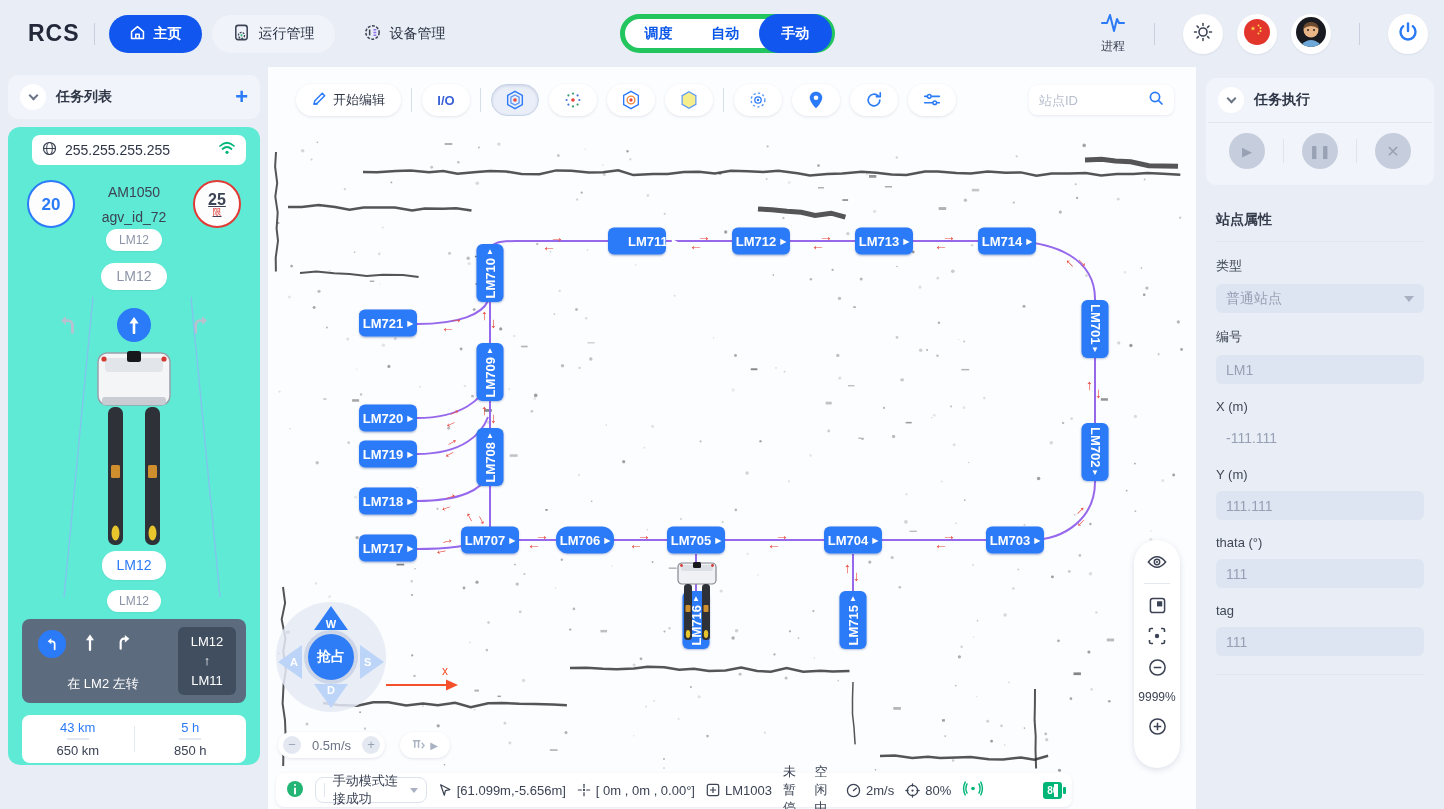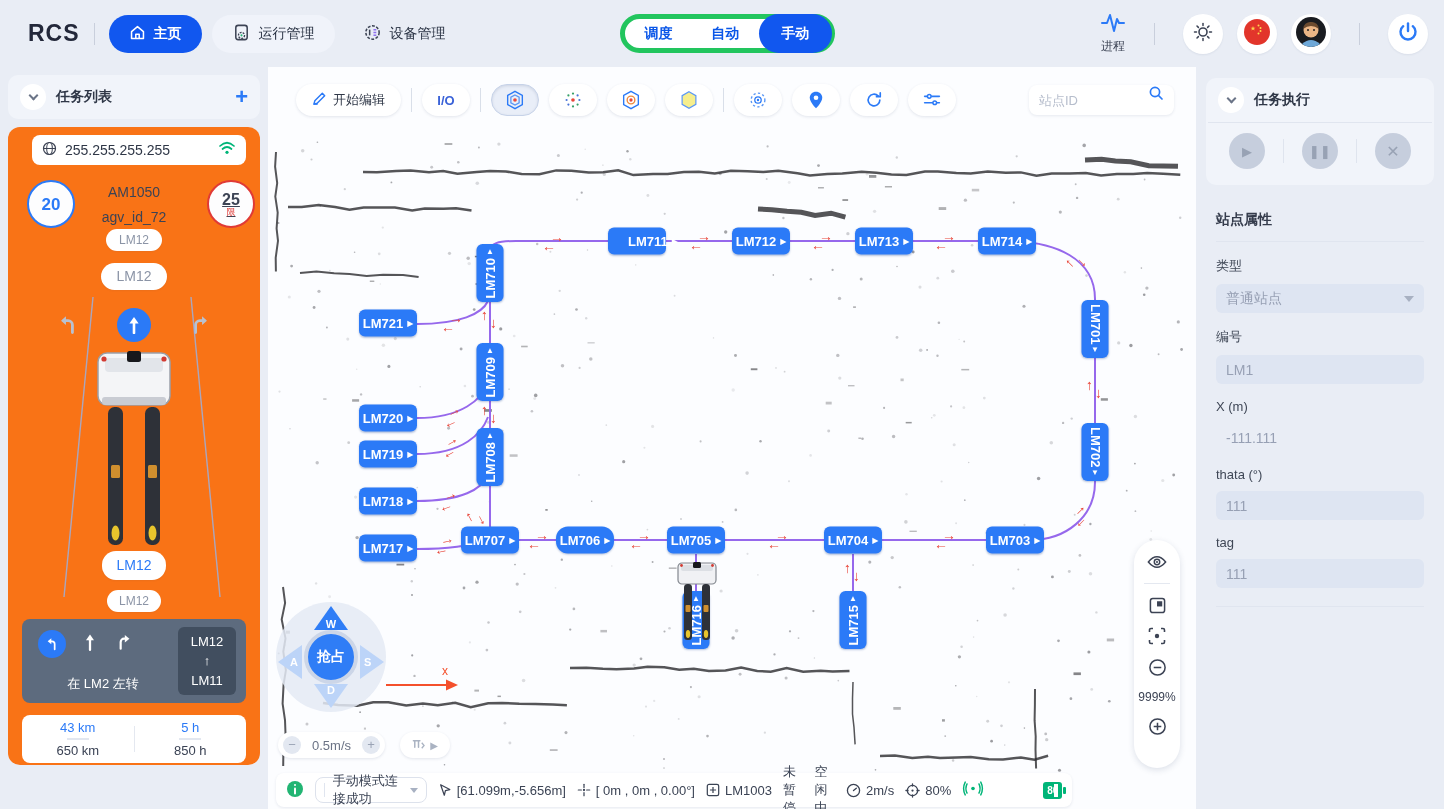--- a/index.html
+++ b/index.html
@@ -30,28 +30,28 @@
   .lpanel { position:absolute; left:0; top:67px; width:268px; bottom:0; background:#e9edf5; padding:8px; z-index:20; }
   .rpanel { position:absolute; right:0; top:67px; width:248px; bottom:0; background:#e9edf5; padding:11px 10px; z-index:20; }
   .hcard { height:44px; border-radius:10px; background:#f1f4fa; display:flex; align-items:center; padding:0 12px; }
   .chev { width:26px; height:26px; border-radius:50%; background:#fff; display:flex; align-items:center;
     justify-content:center; margin-right:10px; cursor:pointer; }
   .chev i { width:7px; height:7px; border-right:2px solid #6b7487; border-bottom:2px solid #6b7487;
     transform:rotate(45deg); margin-top:-3px; }
   .hcard .t { font-size:14px; font-weight:bold; color:#2f3747; }
   .plus { margin-left:auto; color:#2b7af7; font-size:22px; font-weight:bold; cursor:pointer; }
 
-  .agvcard { position:relative; margin-top:8px; height:638px; border-radius:12px; background:#f97316; overflow:hidden; }
+  .agvcard { position:relative; margin-top:8px; height:638px; border-radius:12px; background:#5eead4; overflow:hidden; }
   .ip { position:absolute; left:24px; right:14px; top:8px; height:30px; background:#fff; border-radius:8px;
     display:flex; align-items:center; padding:0 10px; gap:8px; }
   .ip .addr { font-size:14px; color:#2f3747; }
   .badge { position:absolute; top:53px; width:48px; height:48px; border-radius:50%; background:#fdfdfe;
     display:flex; flex-direction:column; align-items:center; justify-content:center; line-height:1; }
   .b20 { left:19px; border:2px solid #2b7af7; color:#2b7af7; font-size:17px; font-weight:bold; }
-  .b25 { left:199px; border:2px solid #e03a36; color:#3c4354; font-size:16px; font-weight:bold;text-decoration:underline; }
+  .b25 { left:185px; border:2px solid #e03a36; color:#3c4354; font-size:16px; font-weight:bold;text-decoration:underline; }
   .b25 small { font-size:9px; color:#e03a36; font-weight:normal; }
   .aginfo { position:absolute; left:0; width:252px; text-align:center; font-size:14px; color:#3c4354; }
   .lmtag { position:absolute; left:50%; transform:translateX(-50%); background:#fff; border-radius:14px;
     color:#8b94a6; text-align:center; box-shadow:0 1px 2px rgba(40,60,100,.06); }
   .dirrow { position:absolute; top:181px; left:0; width:252px; height:36px; }
   .dirrow .d { position:absolute; top:0; width:34px; height:34px; border-radius:50%; display:flex;
     align-items:center; justify-content:center; cursor:pointer; }
   .darkpanel { position:absolute; left:14px; right:14px; top:492px; height:84px; border-radius:8px;
     background:#5d6b7e; }
   .darkpanel .icons { position:absolute; left:16px; top:11px; display:flex; align-items:center; gap:17px; }
@@ -106,21 +106,21 @@
   .mtoolbar { position:absolute; left:28px; top:17px; right:22px; display:flex; align-items:center;
     gap:10px; z-index:10; }
   .tb { background:#fff; height:32px; border-radius:16px; box-shadow:0 1px 3px rgba(40,60,100,.12);
     display:flex; align-items:center; justify-content:center; cursor:pointer; }
   .tb.txt { padding:0 16px; font-size:13px; color:#2f3747; gap:6px; }
   .tb.io { width:48px; color:#3b63d8; font-size:13px; font-weight:bold; }
   .tb.ic { width:48px; }
   .tb.ic.active { background:#e9eef8; border:1px solid #c6d2e8; box-shadow:inset 0 1px 3px rgba(40,60,100,.15); }
   .tdiv { width:1px; height:24px; background:#d9dfe9; }
   .searchbox { margin-left:auto; width:145px; height:30px; background:#fff; border-radius:8px;
-    display:flex; padding:0 10px; box-shadow:0 1px 3px rgba(40,60,100,.1); }
+    display:flex; align-items:center; padding:0 10px; box-shadow:0 1px 3px rgba(40,60,100,.1); }
   .searchbox input { border:none; outline:none; width:100px; font-size:13px; color:#4a5264;
     font-family:inherit; background:transparent; }
   .searchbox input::placeholder { color:#b6bdcc; }
 
   .joy { position:absolute; left:8px; top:535px; width:110px; height:110px; z-index:9; }
   .joy .base { position:absolute; inset:0; border-radius:50%; background:rgba(228,234,245,.85); }
   .joy .tri { position:absolute; width:34px; height:24px; display:flex; align-items:flex-end;
     justify-content:center; color:#fff; font-size:11px; font-weight:bold; cursor:pointer; }
   .joy .tw { left:38px; top:4px; clip-path:polygon(50% 0,100% 100%,0 100%); background:#2f7df6; }
   .joy .ts { left:38px; bottom:4px; clip-path:polygon(0 0,100% 0,50% 100%); background:#bcd4f8; align-items:flex-start; }
@@ -1217,20 +1217,26 @@
         <span>LM1</span>
       </div>
   </div>
   <div class="fld">
     <div class="lab">X (m)</div>
     <div class="flat">
         <span>-111.111</span>
       </div>
   </div>
   <div class="fld">
+    <div class="lab">Y (m)</div>
+    <div class="box">
+        <span>111.111</span>
+      </div>
+  </div>
+  <div class="fld">
     <div class="lab">thata (°)</div>
     <div class="box">
         <span>111</span>
       </div>
   </div>
   <div class="fld">
     <div class="lab">tag</div>
     <div class="box">
         <span>111</span>
       </div>

